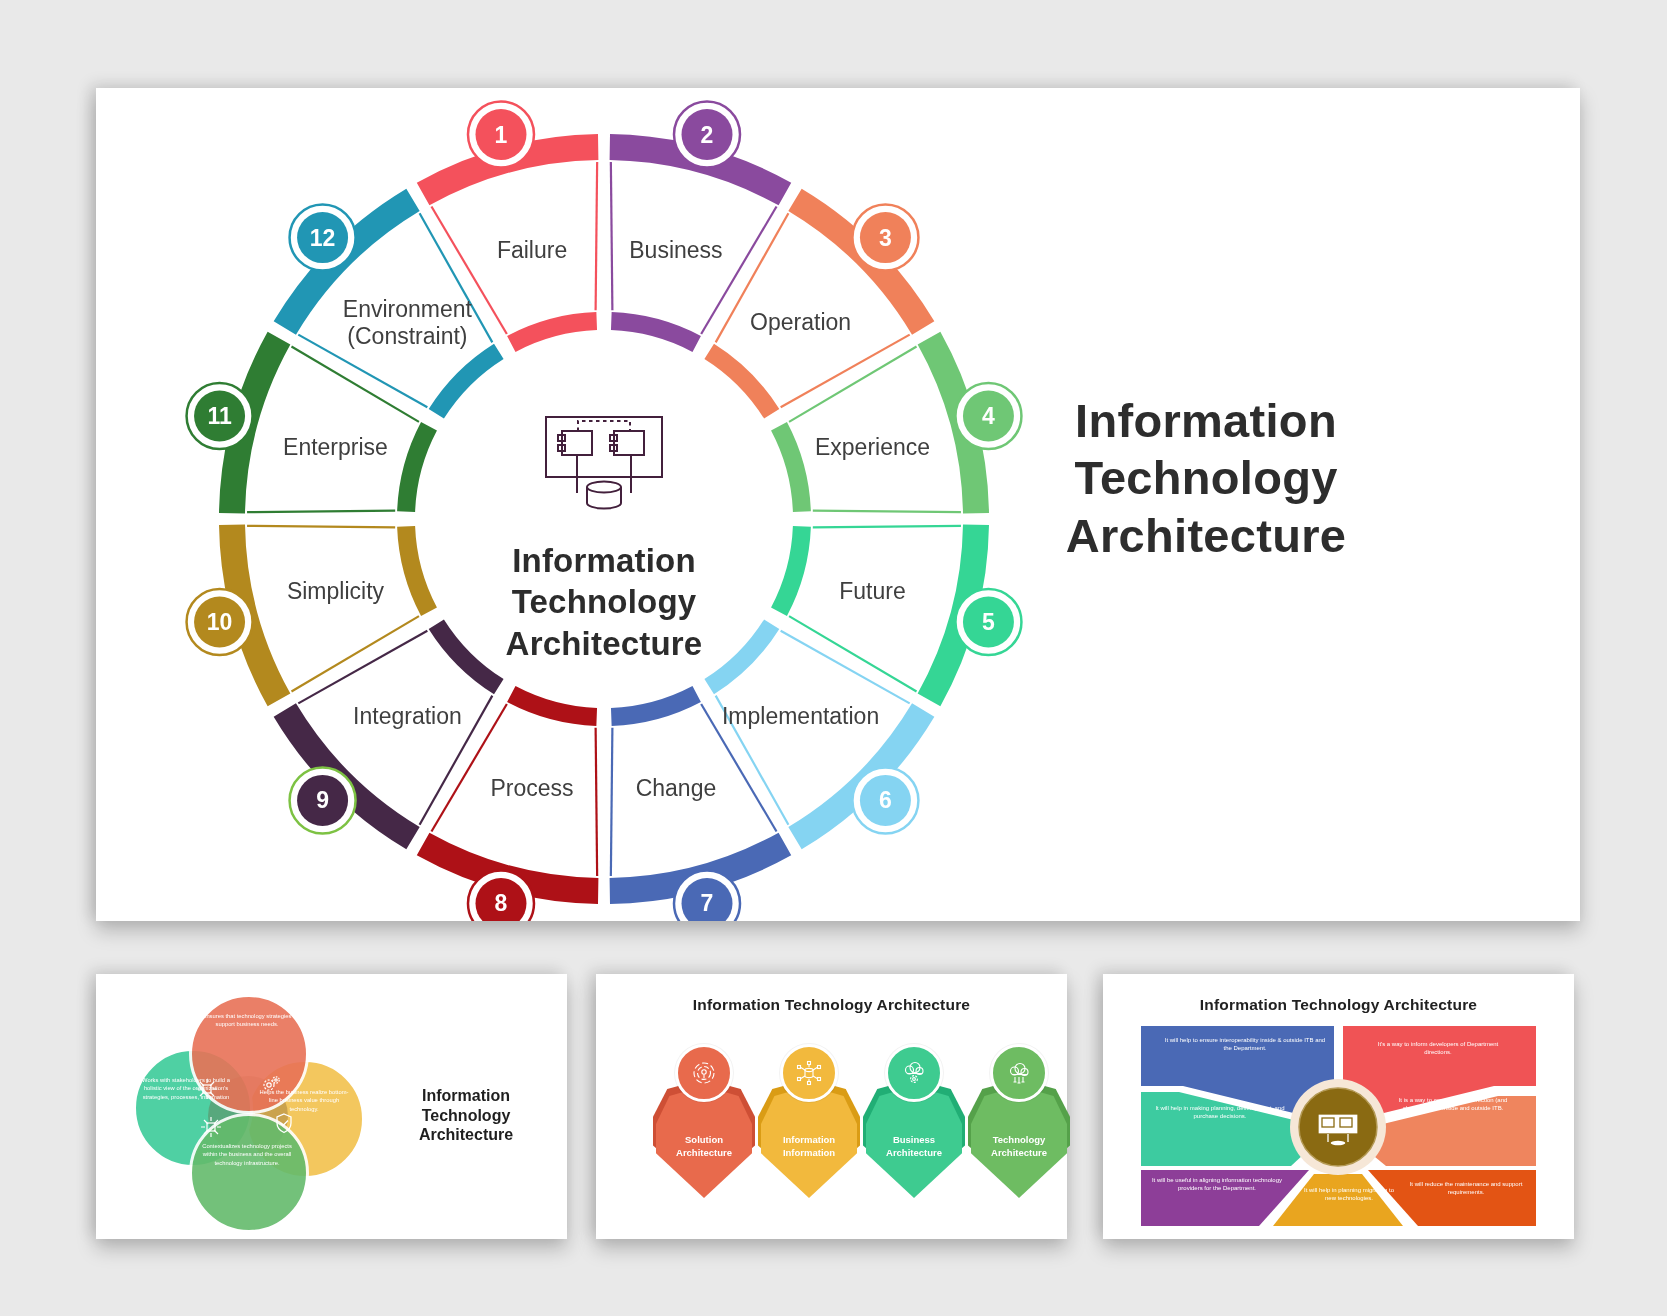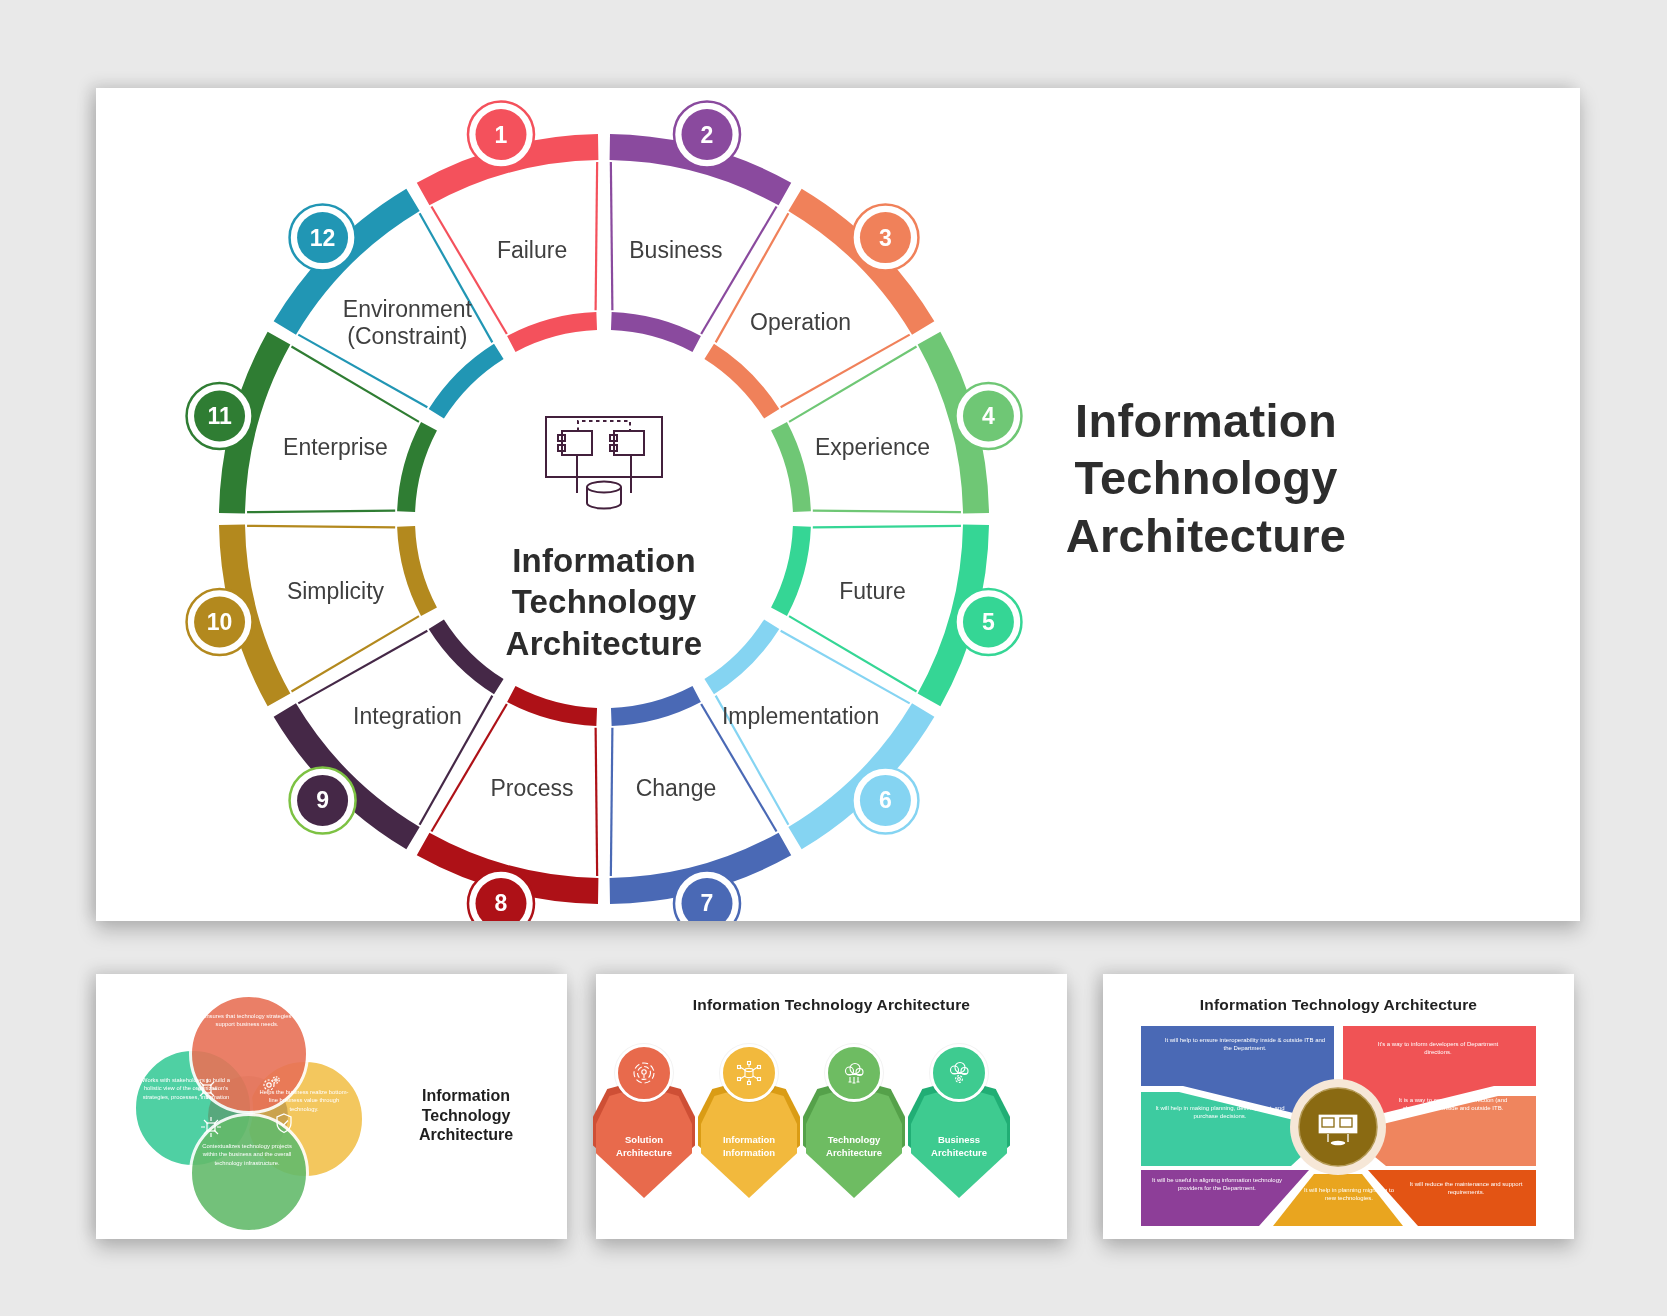--- a/index.html
+++ b/index.html
@@ -18,21 +18,21 @@
   .thumb-title{position:absolute;left:0;right:0;top:22px;text-align:center;
     font-size:15.5px;font-weight:bold;color:#212121;letter-spacing:.2px;}
   
   .venn-circle{position:absolute;border-radius:50%;border:3px solid #fff;opacity:.9;}
   .venn-blend{position:absolute;border-radius:50%;background:rgba(110,75,40,.30);}
   .venn-text{position:absolute;color:#fff;font-size:5.8px;line-height:1.45;text-align:center;}
   .venn-icon{position:absolute;}
   .venn-title{position:absolute;left:288px;top:112px;width:164px;text-align:center;
     font-size:16px;font-weight:bold;line-height:1.22;color:#1f1f1f;}
   
-  .badge-row{position:absolute;left:0;right:0;top:70px;display:flex;justify-content:flex-start;gap:9px;}
+  .badge-row{position:absolute;left:0;right:0;top:70px;display:flex;justify-content:flex-end;gap:9px;}
   .badge{position:relative;width:96px;height:158px;}
   .badge-shape-wrap{position:absolute;left:0;right:0;top:42px;height:112px;}
   .badge-back{position:absolute;left:-3px;right:-3px;top:-7px;bottom:8px;
     clip-path:polygon(50% 0,86% 9%,100% 34%,100% 60%,50% 100%,0 60%,0 34%,14% 9%);}
   .badge-front{position:absolute;inset:0;
     clip-path:polygon(50% 0,86% 9%,100% 34%,100% 60%,50% 100%,0 60%,0 34%,14% 9%);}
   .badge-label{position:absolute;left:6px;right:6px;top:48px;text-align:center;color:#fff;
     font-size:9.5px;font-weight:bold;line-height:1.35;}
   .badge-circle{position:absolute;left:19px;top:0;width:52px;height:52px;border-radius:50%;
     border:3px solid #fff;box-shadow:0 0 0 1px rgba(0,0,0,.05);display:flex;align-items:center;justify-content:center;z-index:2;}
@@ -259,50 +259,50 @@
             <rect x="2.5" y="6.5" width="3" height="3"></rect>
               <rect x="22.5" y="6.5" width="3" height="3"></rect>
             <rect x="2.5" y="18.5" width="3" height="3"></rect>
               <rect x="22.5" y="18.5" width="3" height="3"></rect>
           </svg>
         </div>
       </div>
 
       <div class="badge">
         <div class="badge-shape-wrap">
+          <div class="badge-back" style="background-color: rgb(33, 174, 117);"></div>
+          <div class="badge-front" style="background-color: rgb(62, 203, 144);"></div>
+          <div class="badge-label">Business Architecture</div>
+        </div>
+        <div class="badge-circle" style="background-color: rgb(62, 203, 144);">
+          <svg width="28" height="28" viewBox="0 0 28 28" fill="none" stroke="#fff" stroke-width="1.1">
+            <circle cx="9.5" cy="11" r="4"></circle>
+              <circle cx="15" cy="8.5" r="5"></circle>
+              <circle cx="19.5" cy="12" r="3.5"></circle>
+            <path d="M7 14.5h15"></path>
+            <circle cx="14" cy="20" r="3.4" stroke-dasharray="2 1.4"></circle>
+              <circle cx="14" cy="20" r="1.4"></circle>
+          </svg>
+        </div>
+      </div>
+
+      <div class="badge">
+        <div class="badge-shape-wrap">
           <div class="badge-back" style="background-color: rgb(85, 161, 74);"></div>
           <div class="badge-front" style="background-color: rgb(110, 188, 98);"></div>
           <div class="badge-label">Technology Architecture</div>
         </div>
         <div class="badge-circle" style="background-color: rgb(110, 188, 98);">
           <svg width="28" height="28" viewBox="0 0 28 28" fill="none" stroke="#fff" stroke-width="1.1">
             <circle cx="9.5" cy="12" r="4"></circle>
               <circle cx="15" cy="9.5" r="5"></circle>
               <circle cx="19.5" cy="13" r="3.5"></circle>
             <path d="M7 15.5h15"></path>
               <path d="M10 18v5M14 18v6M18 18v5"></path>
               <path d="M8.5 23h3M12.5 24h3M16.5 23h3"></path>
-          </svg>
-        </div>
-      </div>
-
-      <div class="badge">
-        <div class="badge-shape-wrap">
-          <div class="badge-back" style="background-color: rgb(33, 174, 117);"></div>
-          <div class="badge-front" style="background-color: rgb(62, 203, 144);"></div>
-          <div class="badge-label">Business Architecture</div>
-        </div>
-        <div class="badge-circle" style="background-color: rgb(62, 203, 144);">
-          <svg width="28" height="28" viewBox="0 0 28 28" fill="none" stroke="#fff" stroke-width="1.1">
-            <circle cx="9.5" cy="11" r="4"></circle>
-              <circle cx="15" cy="8.5" r="5"></circle>
-              <circle cx="19.5" cy="12" r="3.5"></circle>
-            <path d="M7 14.5h15"></path>
-            <circle cx="14" cy="20" r="3.4" stroke-dasharray="2 1.4"></circle>
-              <circle cx="14" cy="20" r="1.4"></circle>
           </svg>
         </div>
       </div>
 
     </div>
   </section>
 
   <section class="slide thumb t3">
     <div class="thumb-title">Information Technology Architecture</div>
 

